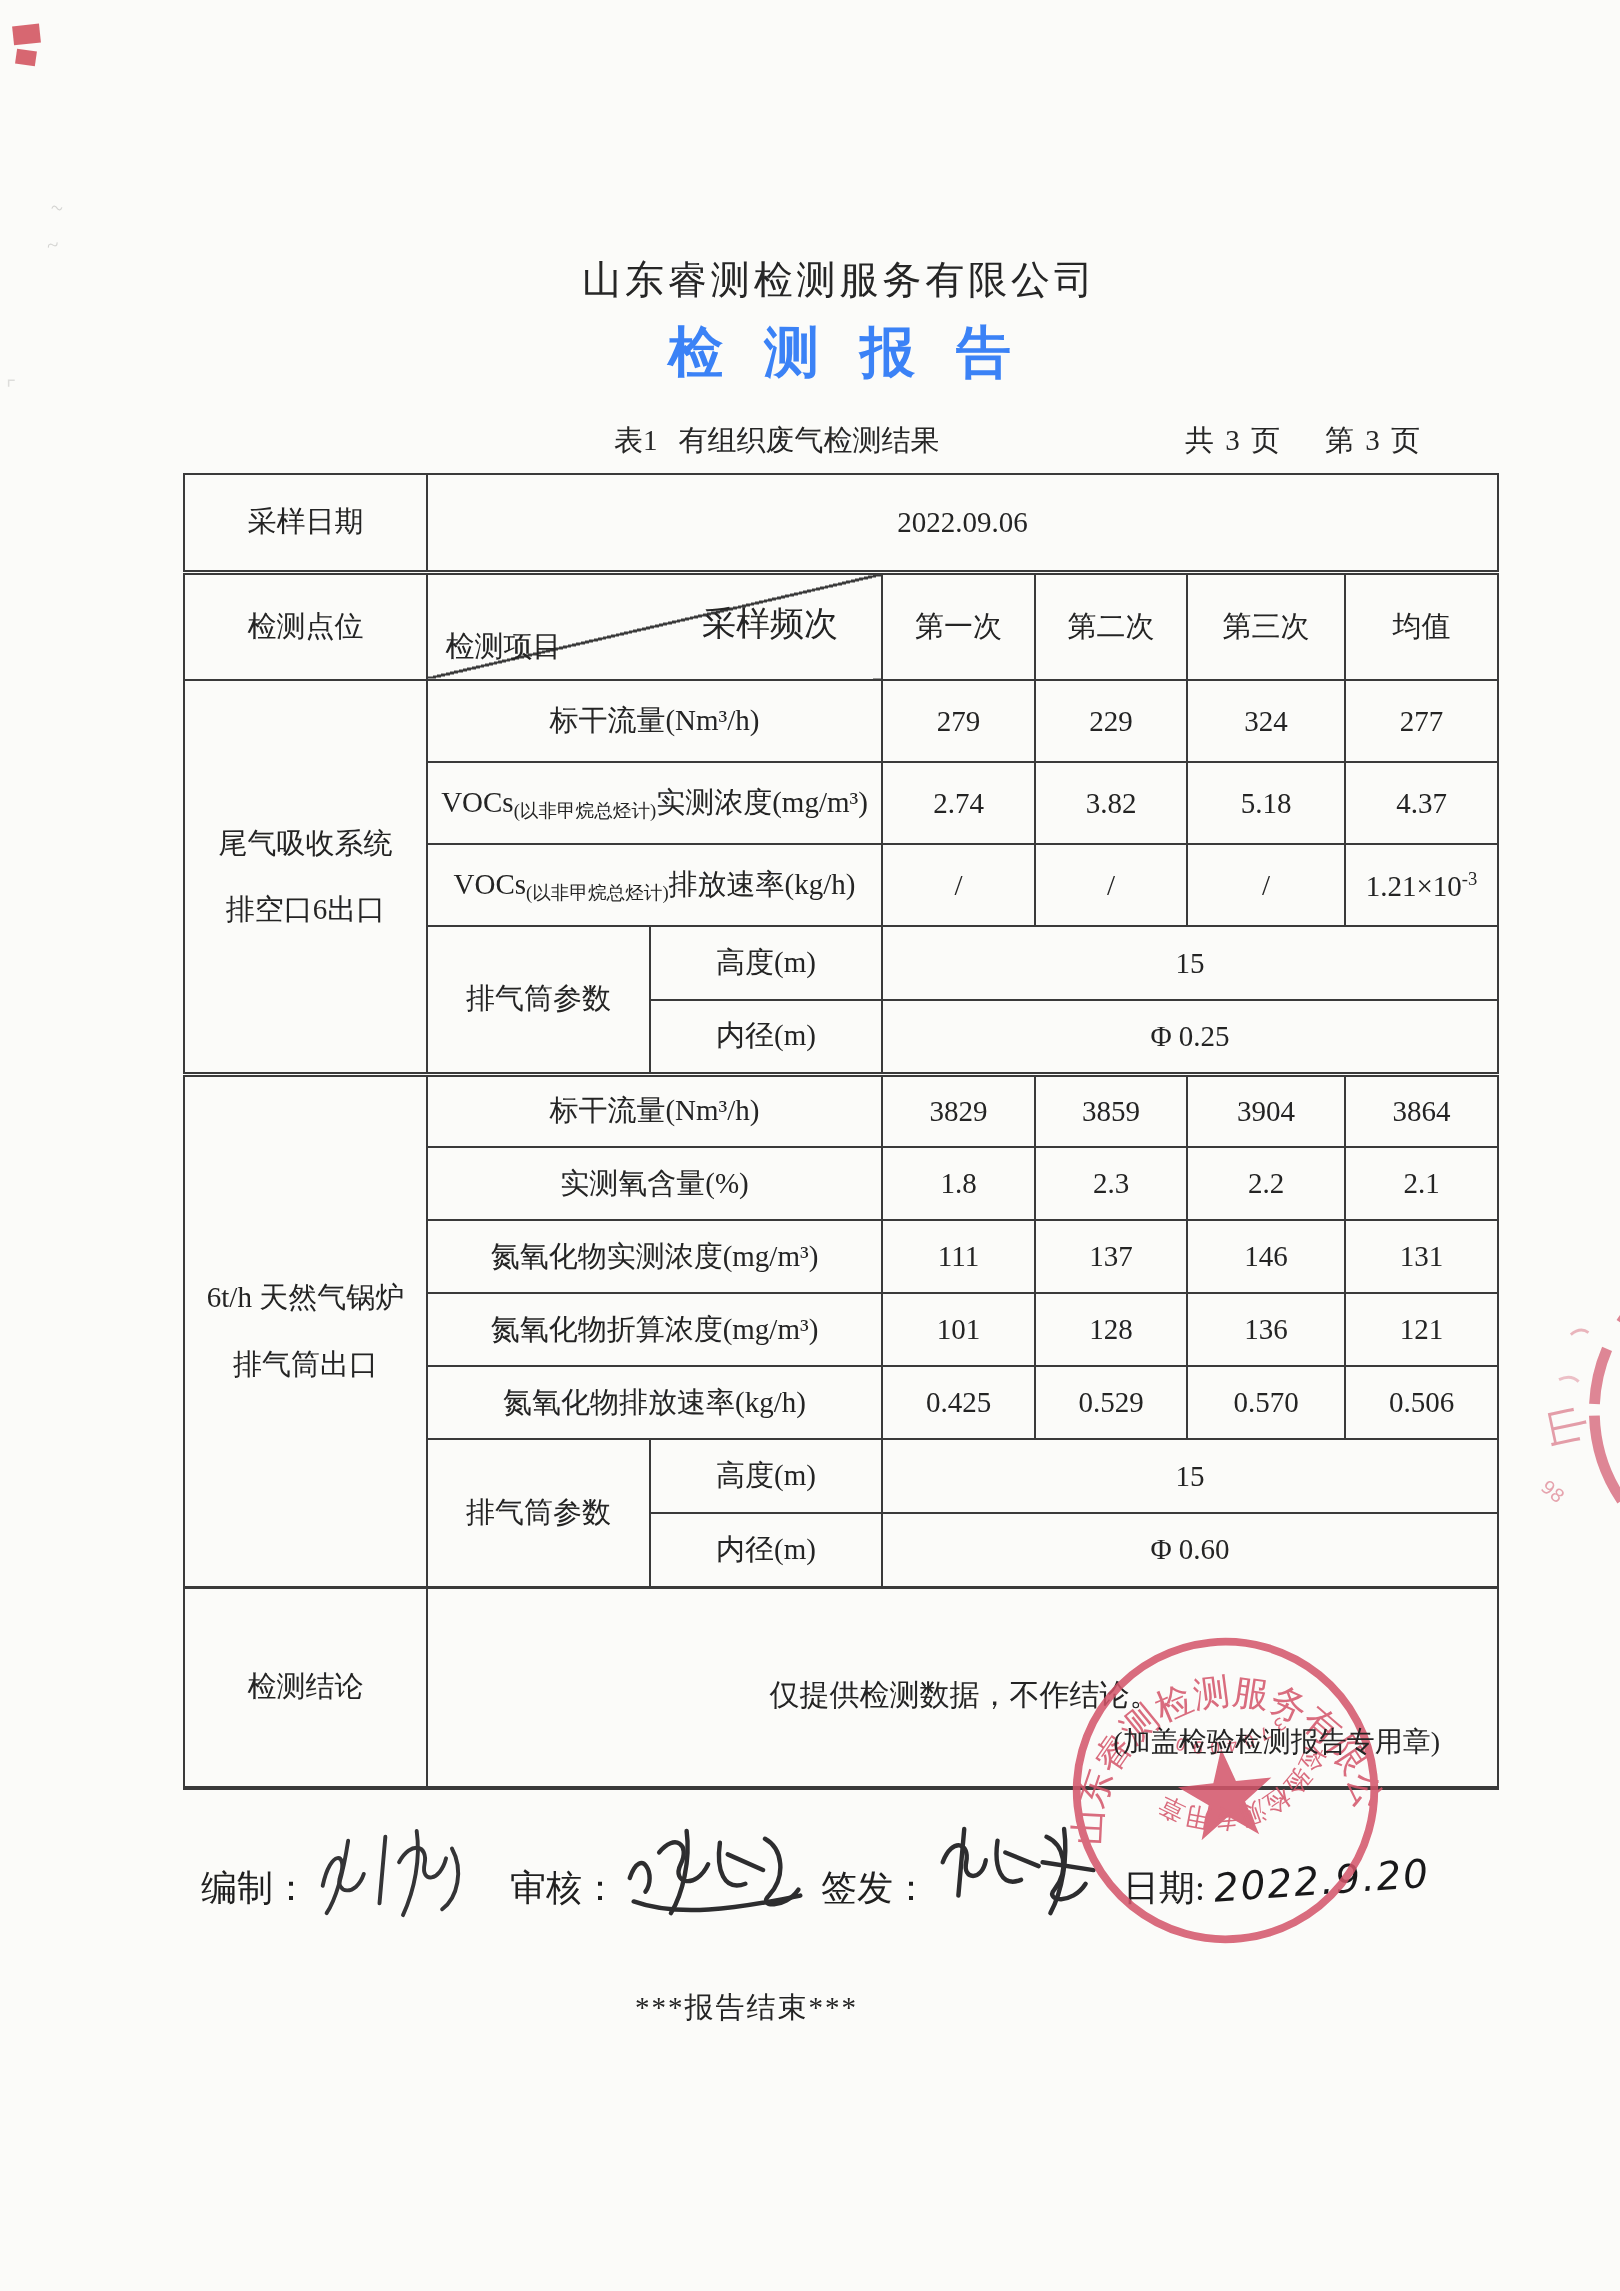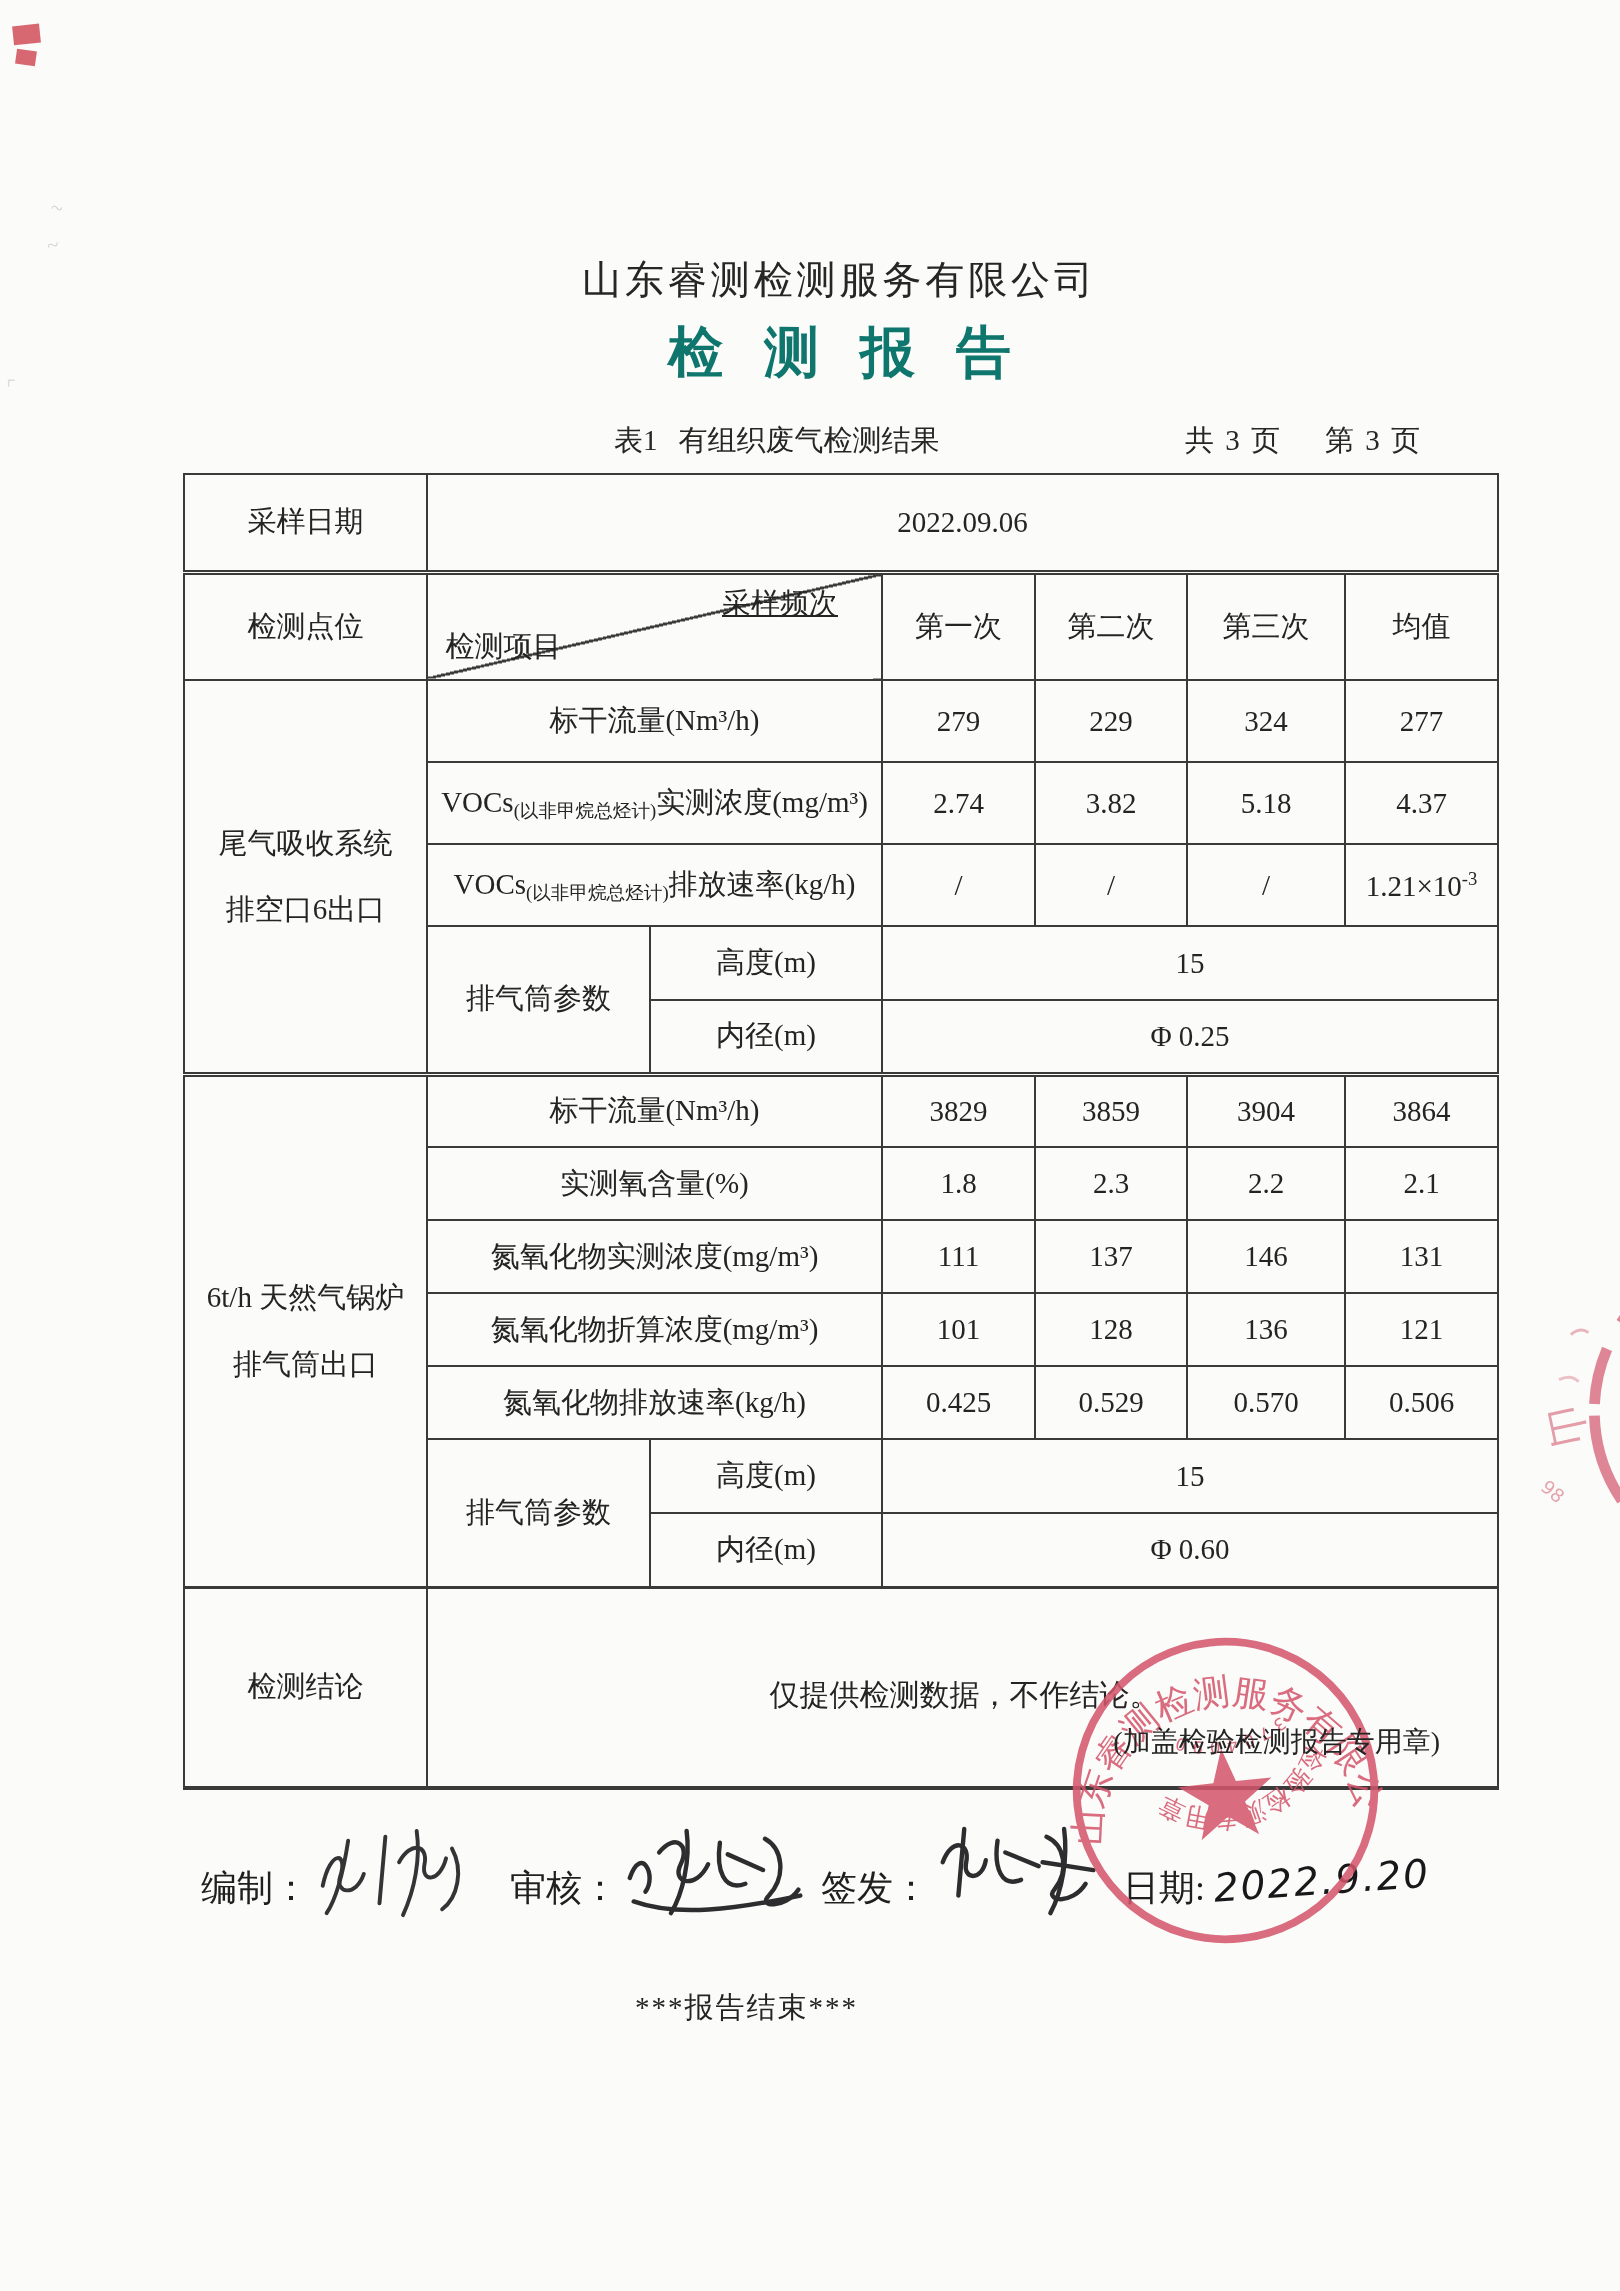--- a/index.html
+++ b/index.html
@@ -7,21 +7,21 @@
     position:relative;width:1620px;height:2292px;margin:0 auto;
     background:#fbfbf9;overflow:hidden;
     font-family:"Liberation Serif","DejaVu Serif",serif;color:#222;
   }
   
   .report-no{position:absolute;top:202px;left:0;width:1419px;text-align:right;
     font-size:32px;letter-spacing:1px;color:#2b2b2b;}
   .company{position:absolute;top:253px;left:183px;width:1313px;text-align:center;
     font-size:39px;letter-spacing:3.9px;color:#262626;}
   .title{position:absolute;top:316px;left:183px;width:1313px;text-align:center;
-    font-size:55px;font-weight:bold;letter-spacing:41px;text-indent:41px;color:#0f766e;}
+    font-size:55px;font-weight:bold;letter-spacing:41px;text-indent:41px;color:#3b82f6;}
   .caption-row{position:absolute;top:421px;left:183px;width:1313px;height:41px;font-size:29px;color:#262626;}
   .caption-main{position:absolute;left:431px;top:0;}
   .caption-label{margin-right:21px;}
   .caption-pages{position:absolute;right:74px;top:0;letter-spacing:2px;}
   .caption-pages .gap{display:inline-block;width:43px;}
   
   table.report{
     position:absolute;left:183px;top:473px;width:1314px;
     border-collapse:collapse;table-layout:fixed;border-radius:6px;
   }
@@ -35,21 +35,21 @@
   tr.head-row td{border-top:5.9px double #3a3a3a;}
   tr.block2-start td{border-top:5.9px double #3a3a3a;}
   tr.rhconc td{border-top:3.9px solid #3a3a3a;border-bottom:4.9px solid #3a3a3a;}
   td.loc{white-space:pre-line;line-height:2.3;}
   td.diag{
     position:relative;padding:0;
     background-image:linear-gradient(to bottom right,
       transparent calc(50% - 1.4px),#3a3a3a calc(50% - 1.4px),
       #3a3a3a calc(50% + 1.4px),transparent calc(50% + 1.4px));
   }
-  .diag-top{position:absolute;top:9px;right:43px;font-size:29px;text-decoration:underline;}
+  .diag-top{position:absolute;top:26px;right:43px;font-size:34px;}
   .diag-bottom{position:absolute;bottom:11.8px;left:17.6px;font-size:29px;}
   .vocs-sub{font-size:18.6px;position:relative;bottom:-4.9px;letter-spacing:0;}
   td.conc-cell{text-align:left;vertical-align:top;position:relative;}
   .conc-text{padding:15.7px 9.8px 0 13.7px;font-size:30px;}
   .seal-note{position:absolute;right:57px;bottom:25.5px;font-size:28px;z-index:6;}
   sup.exp{font-size:18.6px;}
   
   .sig-group{position:absolute;top:1864px;font-size:36px;color:#1f1f1f;white-space:nowrap;}
   .sig-group .sig-svg{position:absolute;top:-45px;left:108px;}
   #g-prepare{left:201px}#g-review{left:510px}#g-issue{left:821px}#g-date{left:1123px}

